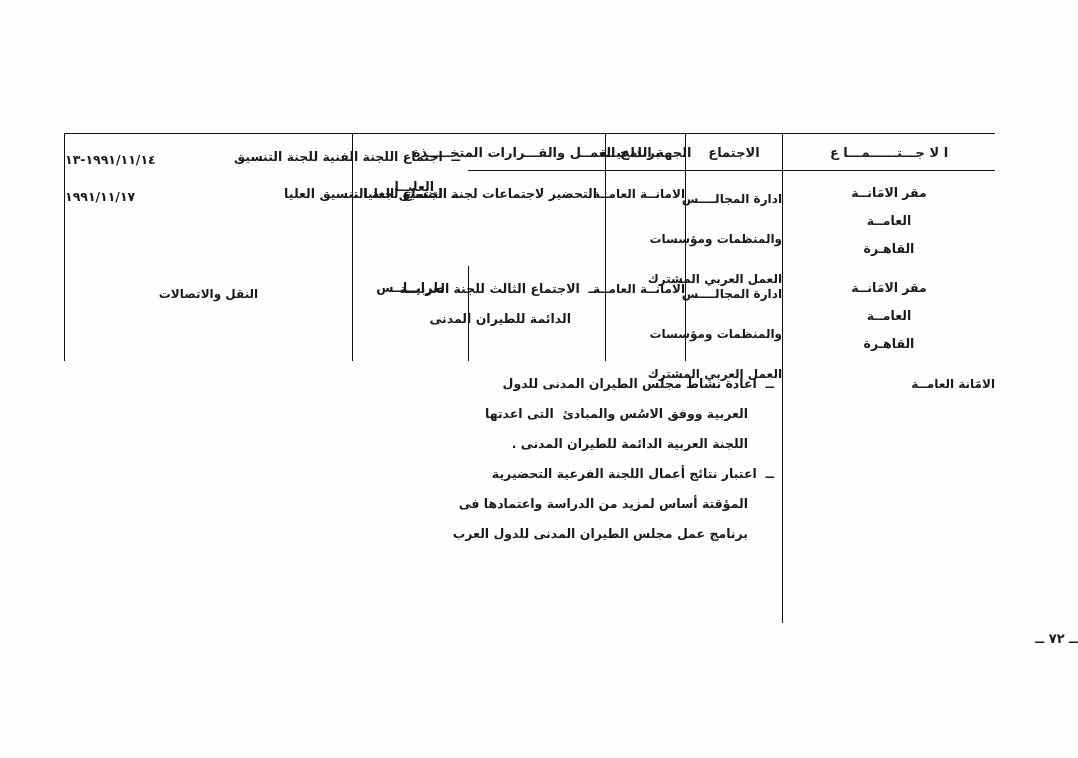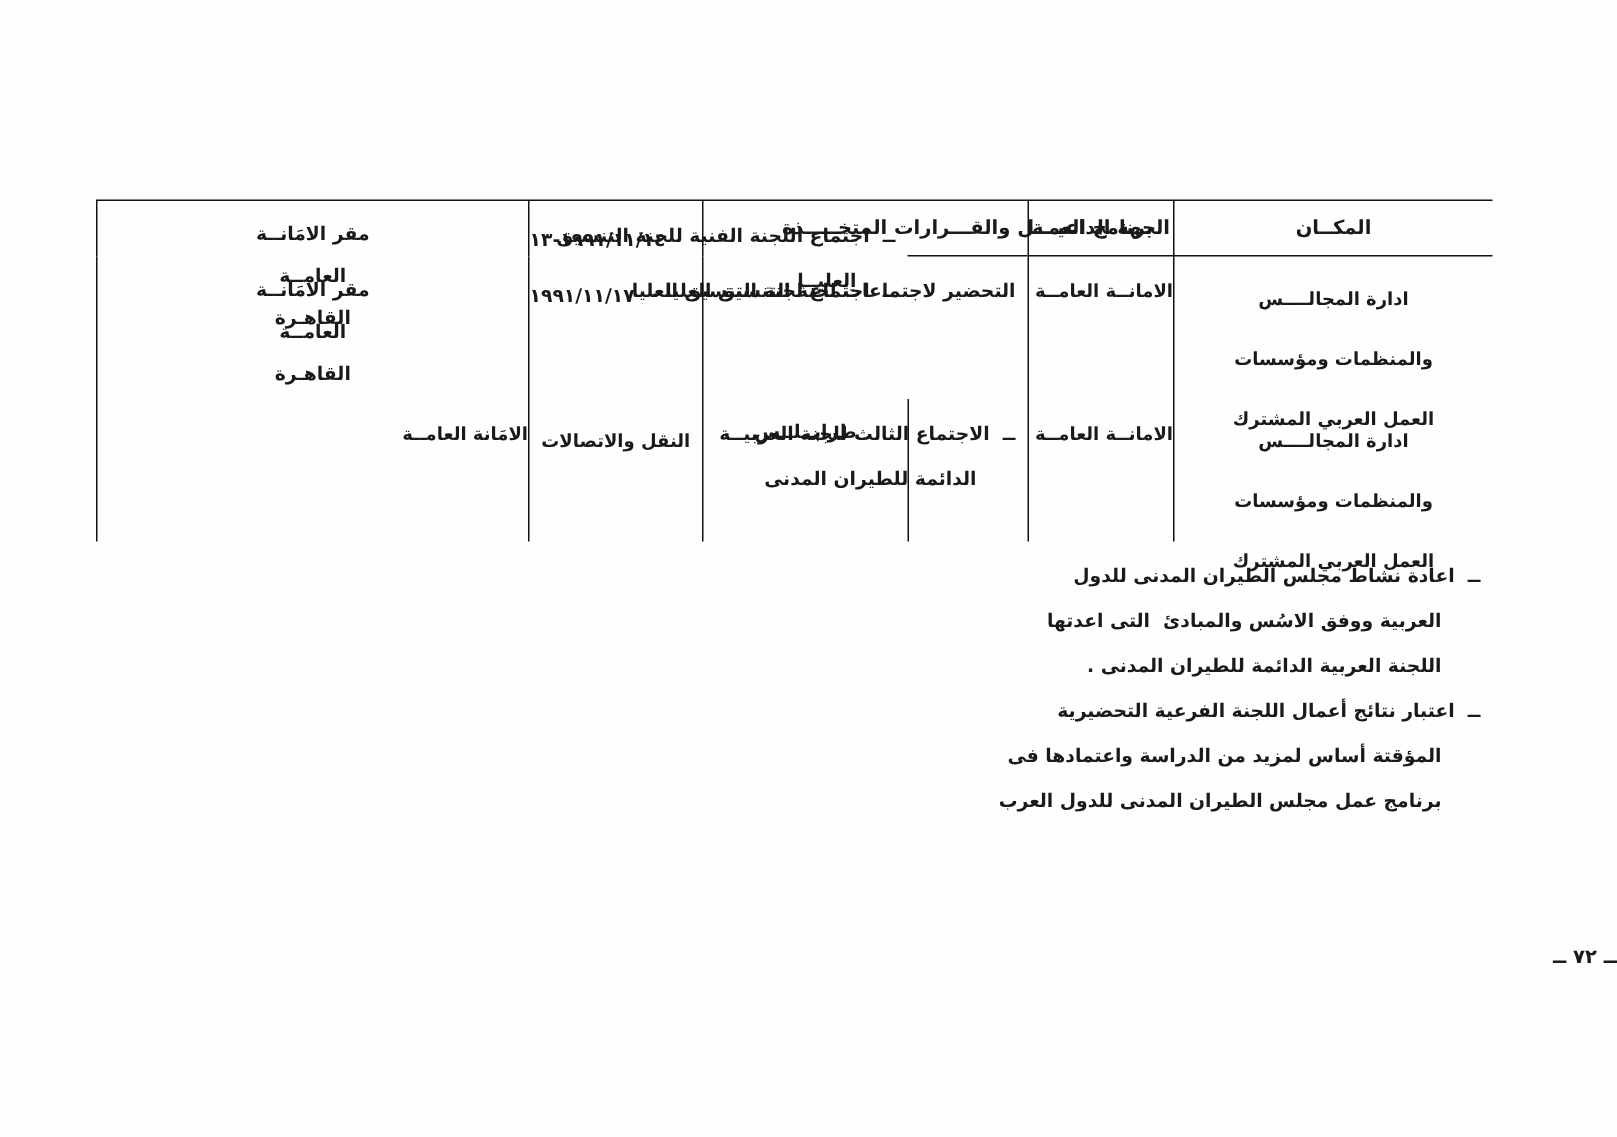--- a/index.html
+++ b/index.html
@@ -47,21 +47,22 @@
     text-align:right; font-size:13px; font-weight:bold; letter-spacing:2px;
   }
 </style>
 </head>
 <body>
 
 <div class="sheet">
 
   <div class="grid">
 
-    <div class="cell head">المكــان</div>
+    <div class="cell head">ا لا جـــتــــــمـــا ع</div>
+    <div class="cell head">الاجتماع</div>
     <div class="cell head">الجهة الداعيــة</div>
     <div class="cell head no-line">برنامج العمــل والقـــرارات المتخـــــذة</div>
 
     <div class="cell bodycell meeting-cell">ــ  اجتماع اللجنة الفنية للجنة التنسيق
 العليــا .</div>
     <div class="cell bodycell date-cell">
       <span class="date-val">١٩٩١/١١/١٤-١٣</span>
     </div>
     <div class="cell bodycell place-cell">مقر الامَانــة
 العامــة

